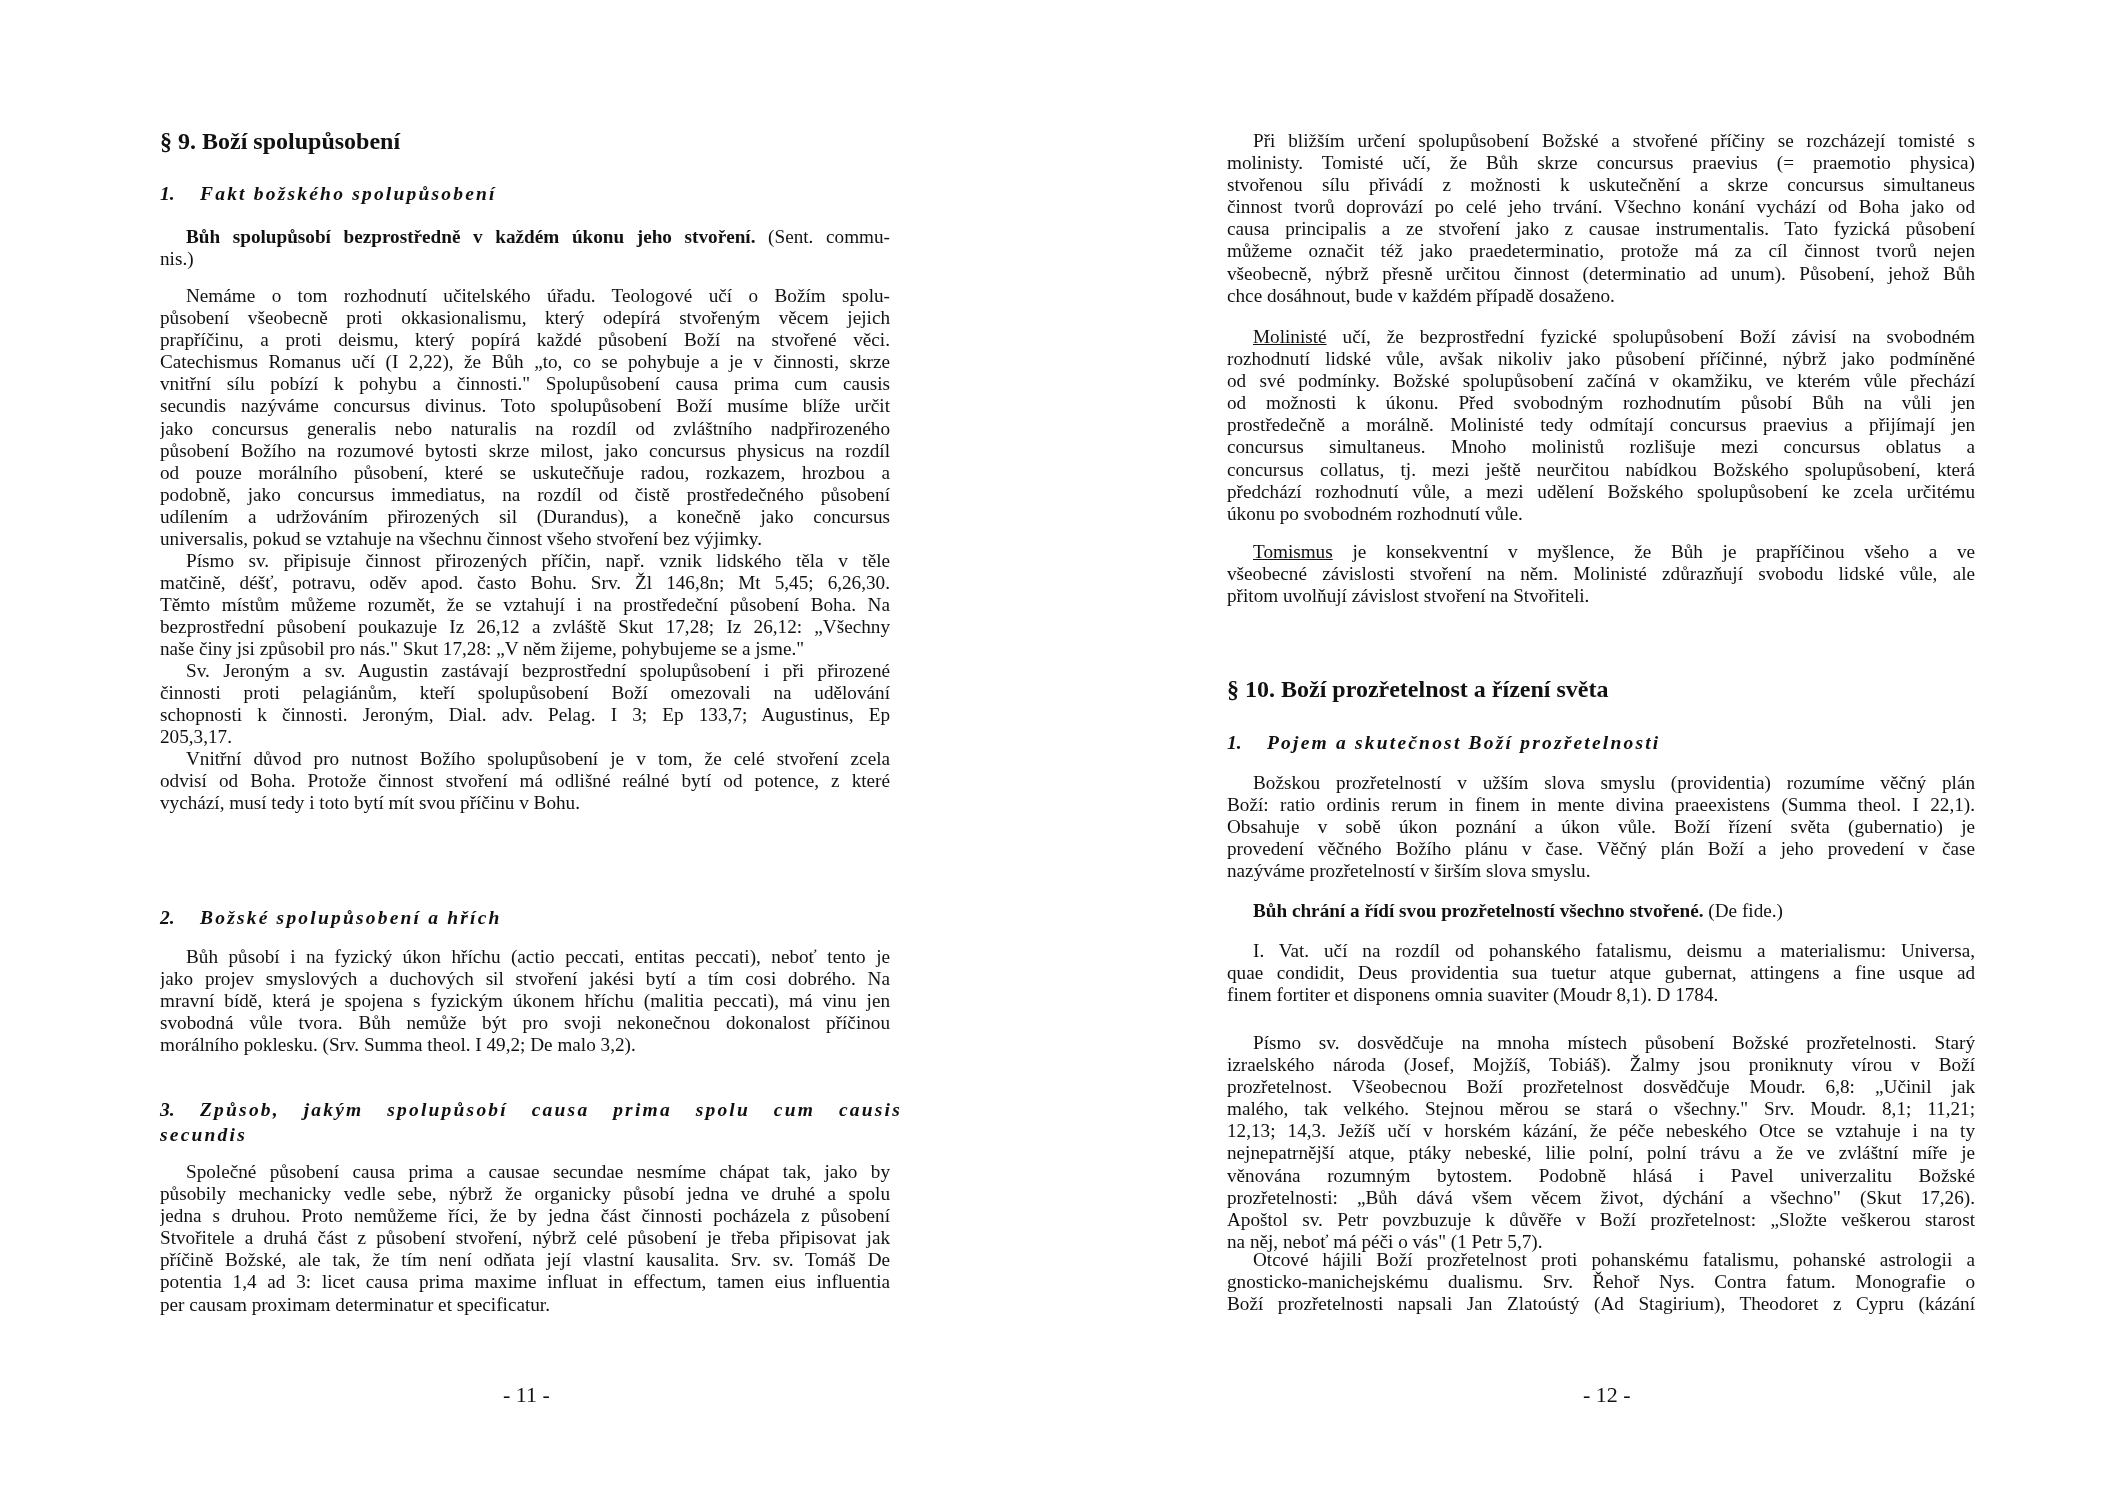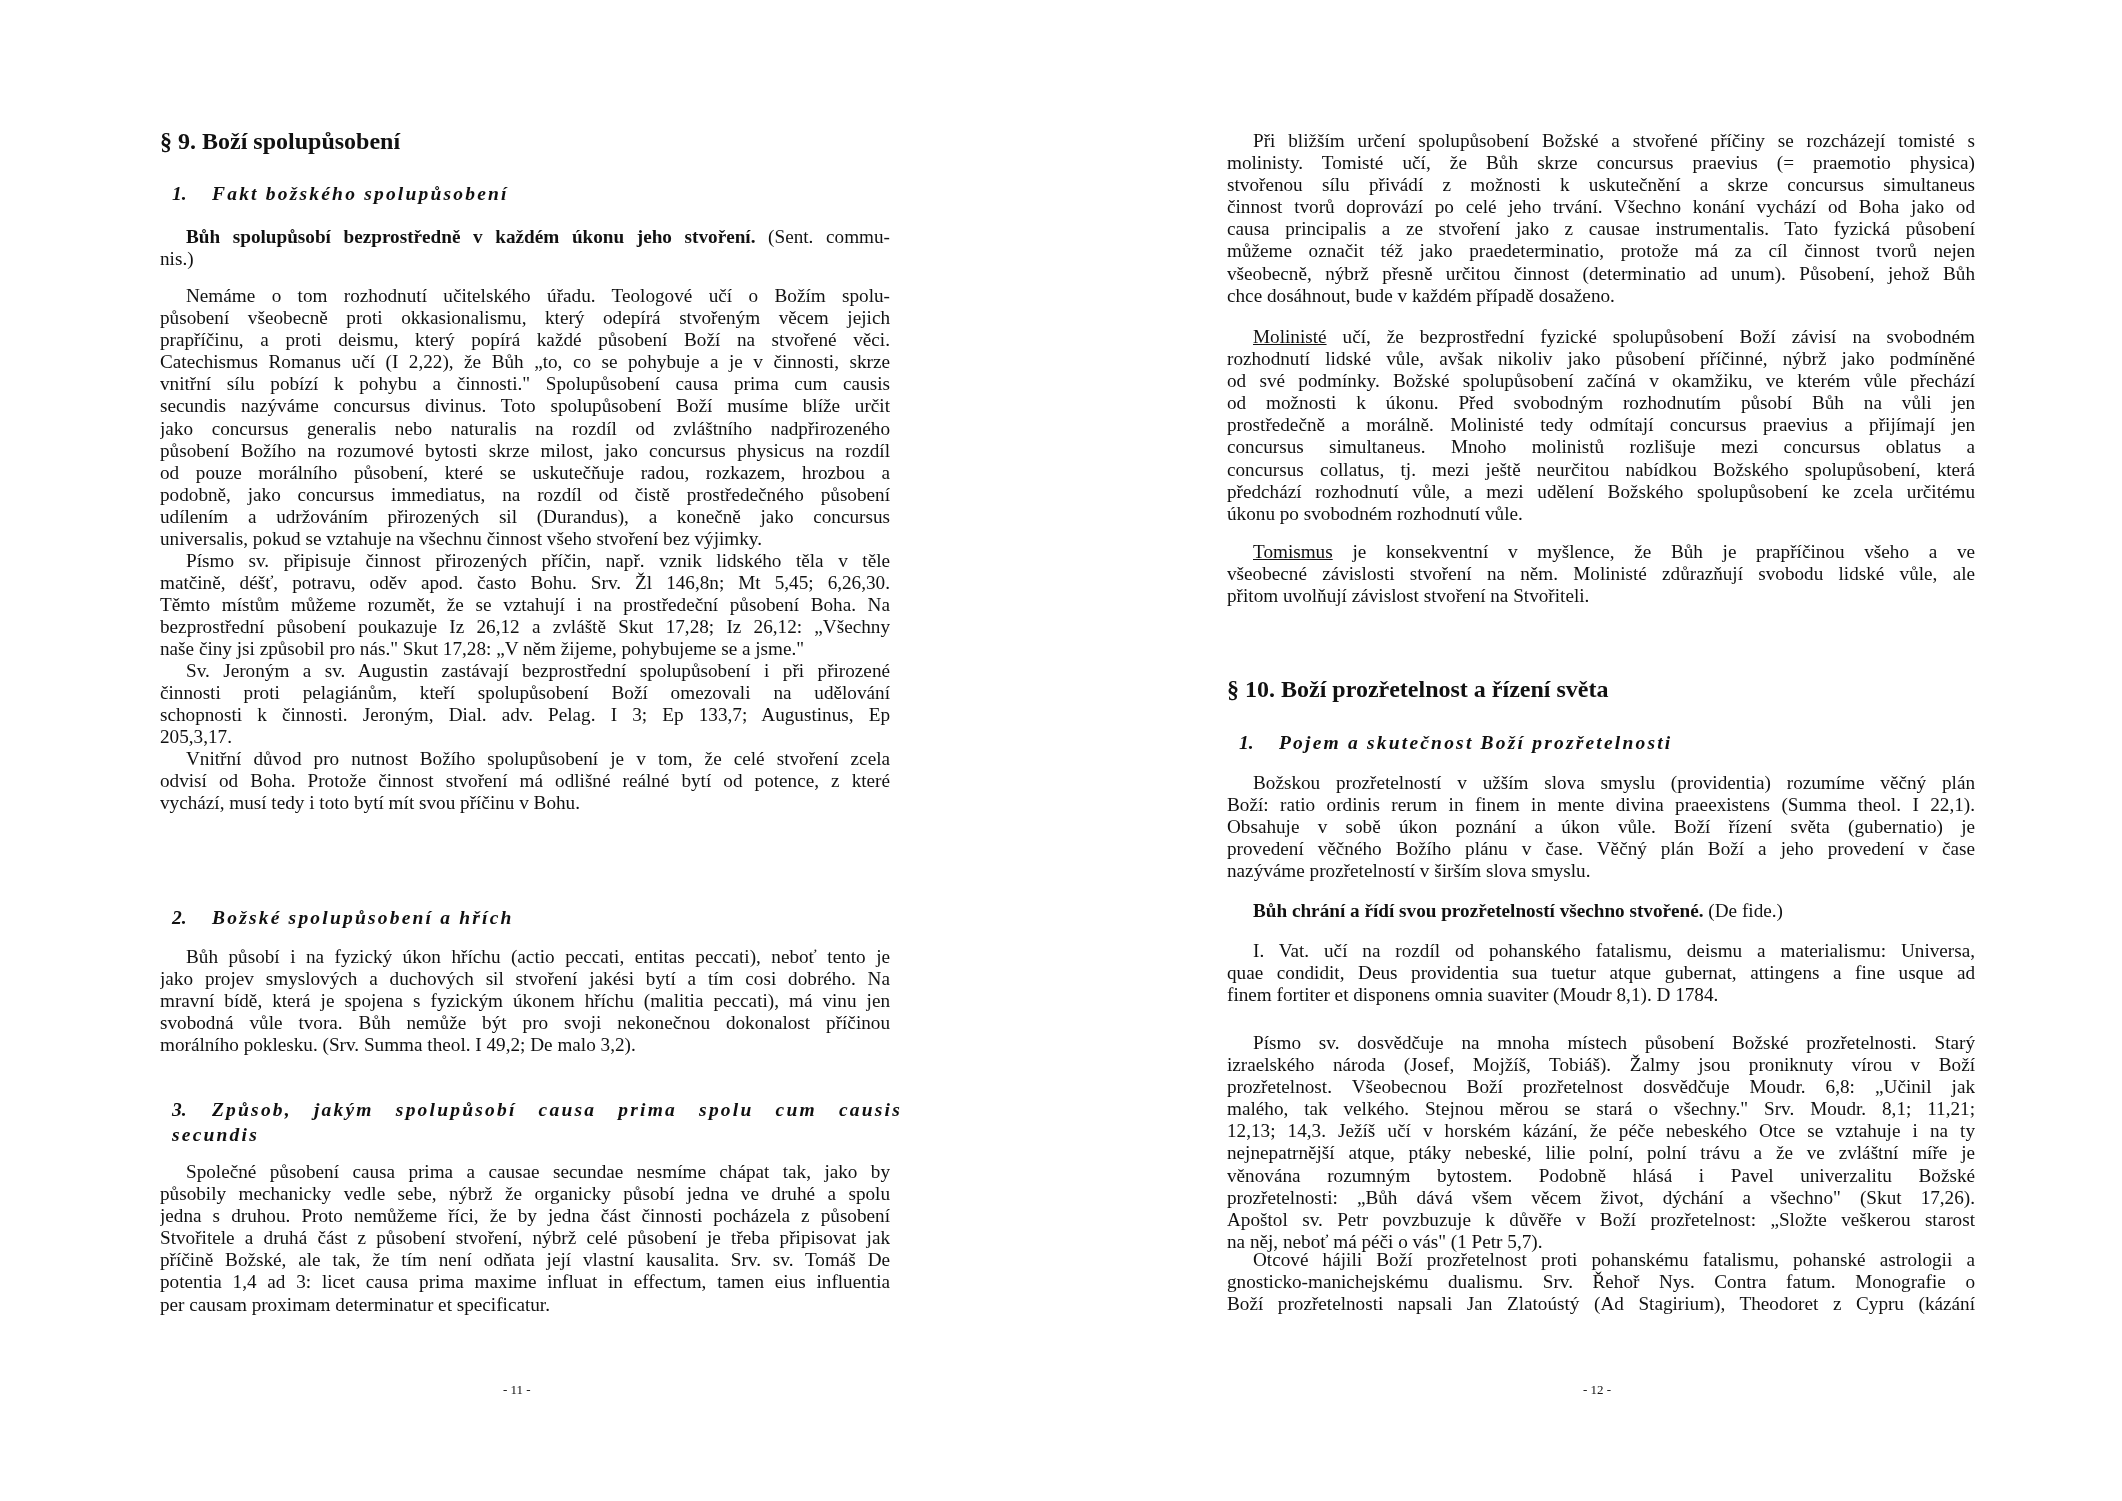--- a/index.html
+++ b/index.html
@@ -13,28 +13,28 @@
   .text-block { position: absolute; left: 0; right: 12px; }
   .line {
     font-size: 19.2px; line-height: 22.1px; height: 22.1px; white-space: nowrap;
     text-align: justify; text-align-last: justify; overflow: hidden;
   }
   .line.last { text-align-last: left; }
   .line.indent { padding-left: 26px; }
   .section-title { font-weight: bold; font-size: 24px; position: absolute; left: 0; white-space: nowrap; }
   .subsection-title {
     font-style: italic; font-weight: bold; font-size: 19.5px; letter-spacing: 2.2px;
-    position: absolute; left: 12px; right: 0; white-space: nowrap;
+    position: absolute; left: 0; right: 0; white-space: nowrap;
   }
   .subsection-title .num { display: inline-block; width: 40px; letter-spacing: 0; }
   .sub-line { line-height: 25px; height: 25px; text-align: justify; text-align-last: justify; }
   .sub-line.last { text-align-last: left; }
   .thesis { font-weight: bold; }
   .u { text-decoration: underline; }
-  .page-number { position: absolute; font-size: 13px; white-space: nowrap; }
+  .page-number { position: absolute; font-size: 22px; white-space: nowrap; }
 </style>
 </head>
 <body>
 
 <div class="page" id="page-left">
   <div class="section-title" style="top:128px;">§ 9. Boží spolupůsobení</div>
 
   <div class="subsection-title" style="top:183px;">
     <span class="num">1.</span><span>Fakt božského spolupůsobení</span>
   </div>

